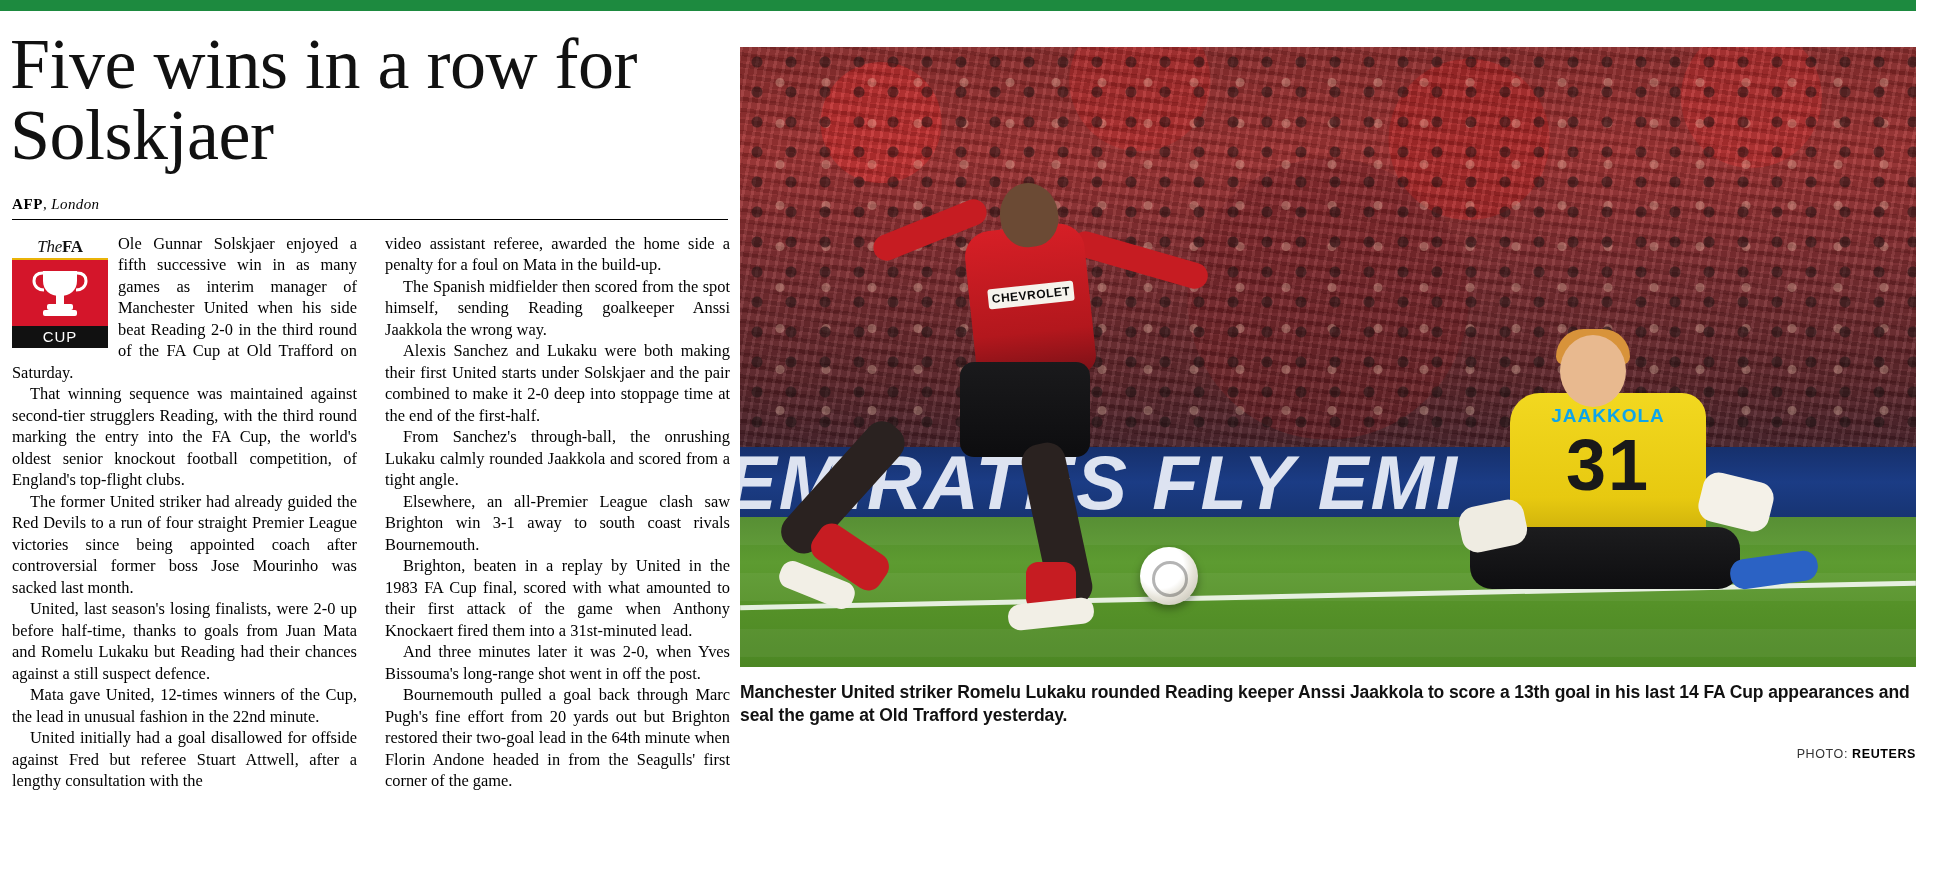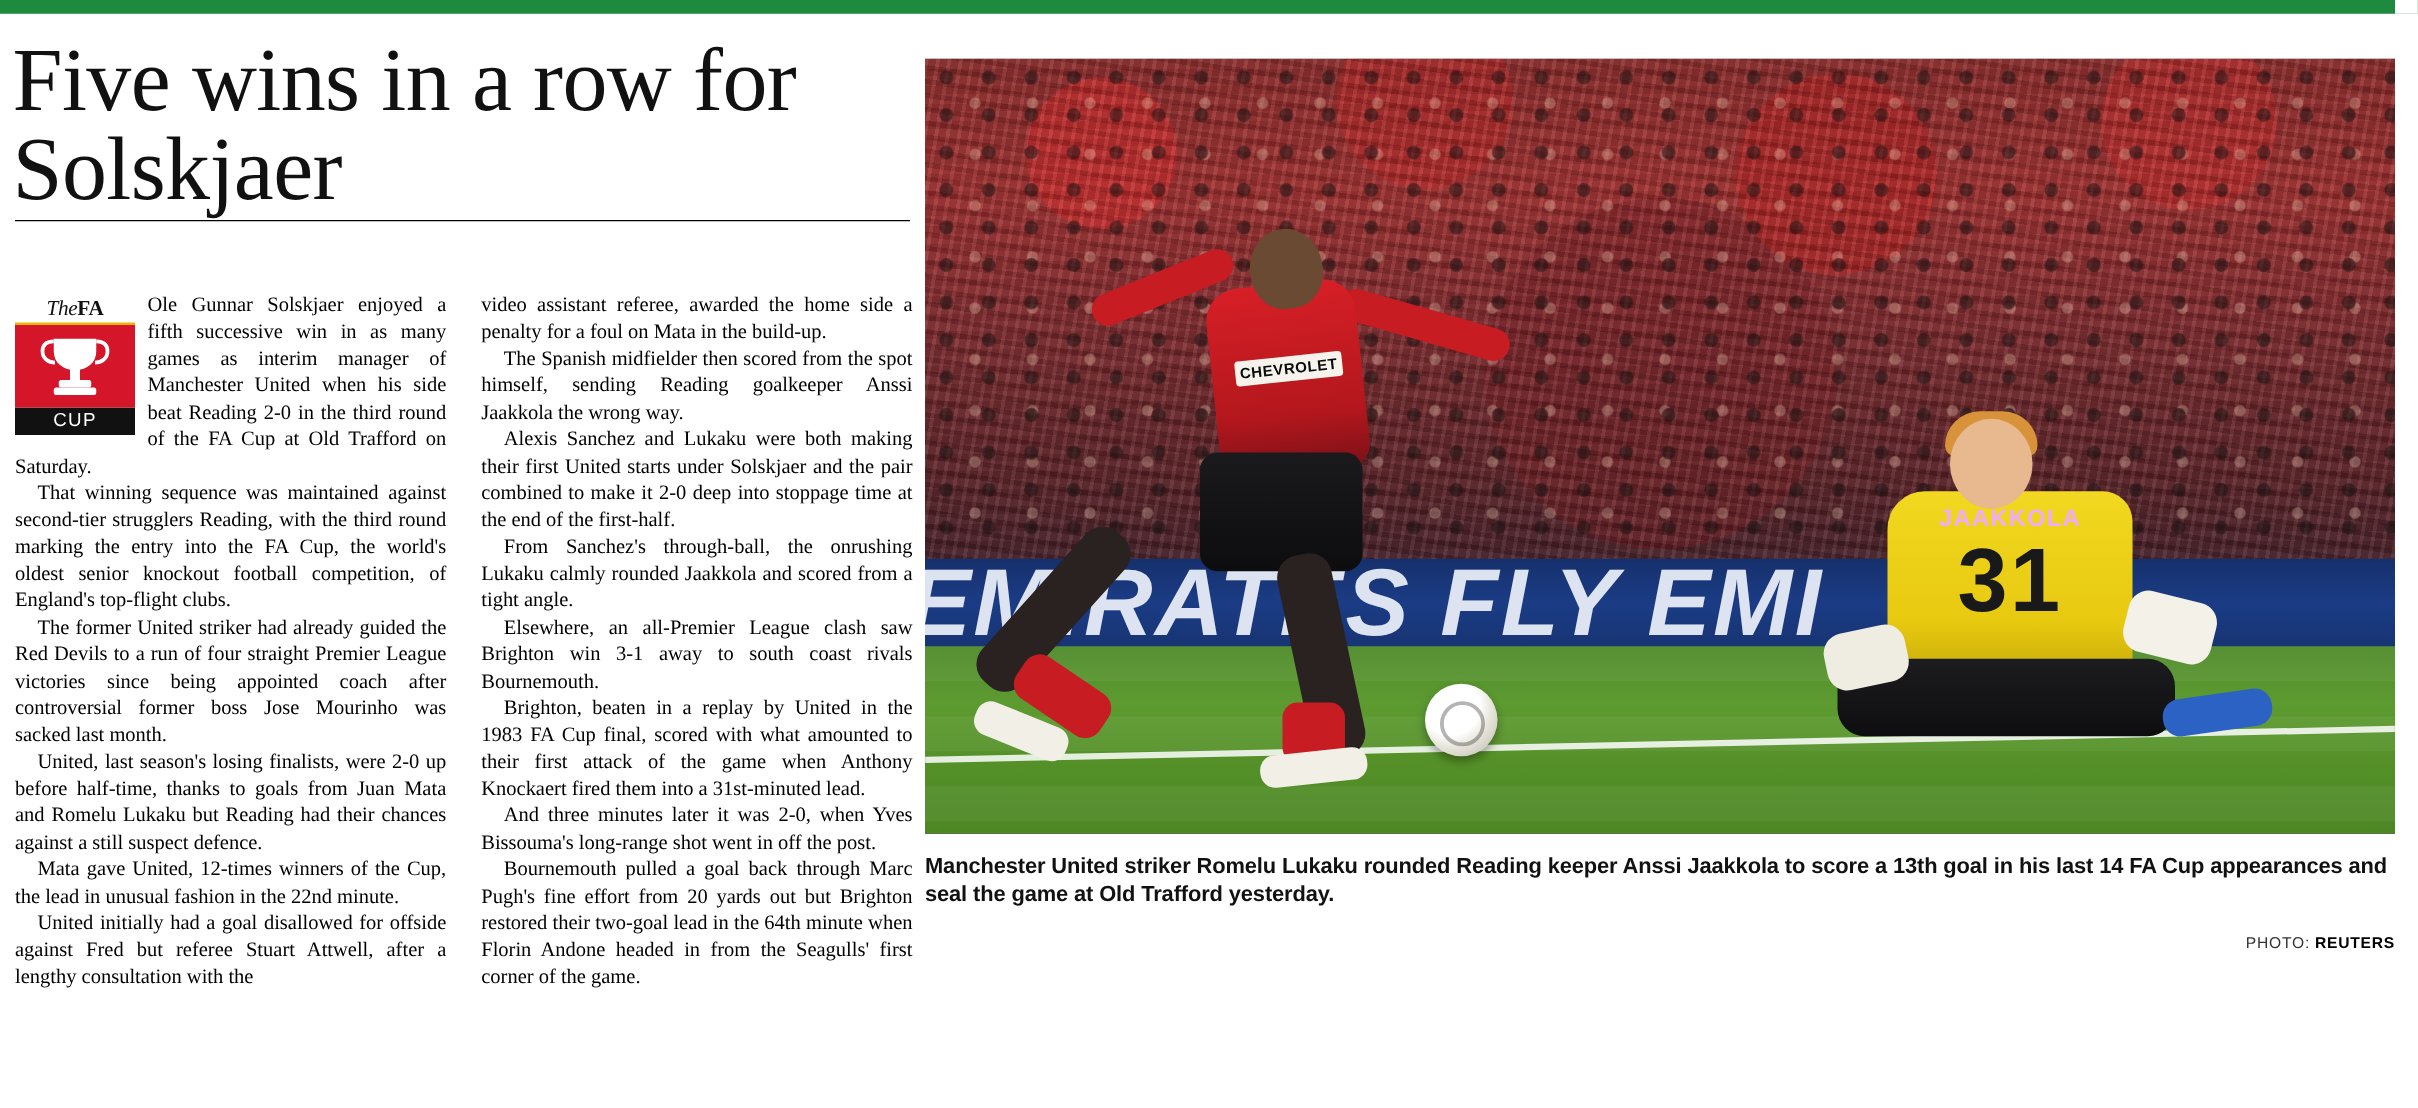--- a/index.html
+++ b/index.html
@@ -395,21 +395,21 @@
     border-radius: 40px 40px 12px 12px;
   }
   .kp-name {
     position: absolute;
     left: 118px; top: 78px;
     width: 180px;
     font-family: "Liberation Sans", sans-serif;
     font-size: 19px;
     font-weight: 700;
     letter-spacing: 1px;
-    color: #f0abfc;
+    color: #0ea5e9;
     text-align: center;
   }
   .kp-num {
     position: absolute;
     left: 118px; top: 100px;
     width: 180px;
     font-family: "Liberation Sans", sans-serif;
     font-size: 72px;
     font-weight: 700;
     color: #191919;
@@ -498,20 +498,24 @@
 
   <div class="top-rule"></div>
   <div class="top-rule-right"></div>
 
   <div class="inner">
 
     <div class="left-col">
 
       <h1 class="headline">Five wins in a row for Solskjaer</h1>
 
+      <div class="byline">
+        <span class="agency">AFP</span><span>,</span>
+        <span class="city">London</span>
+      </div>
       <div class="byline-rule"></div>
 
       <div class="cols">
 
         <div class="col c1">
 
           <div class="fa-logo">
             <div class="fa-top">
               <span class="the">The</span><span>FA</span>
             </div>

